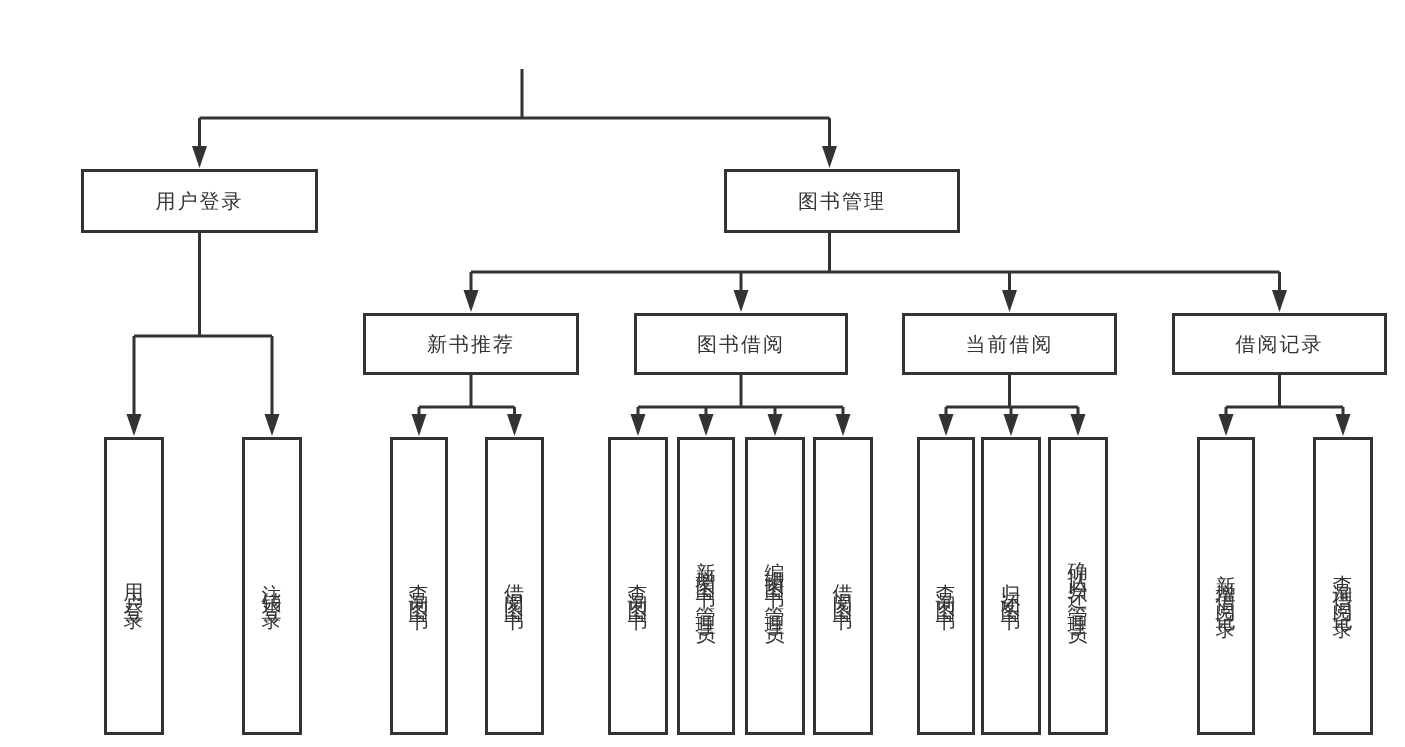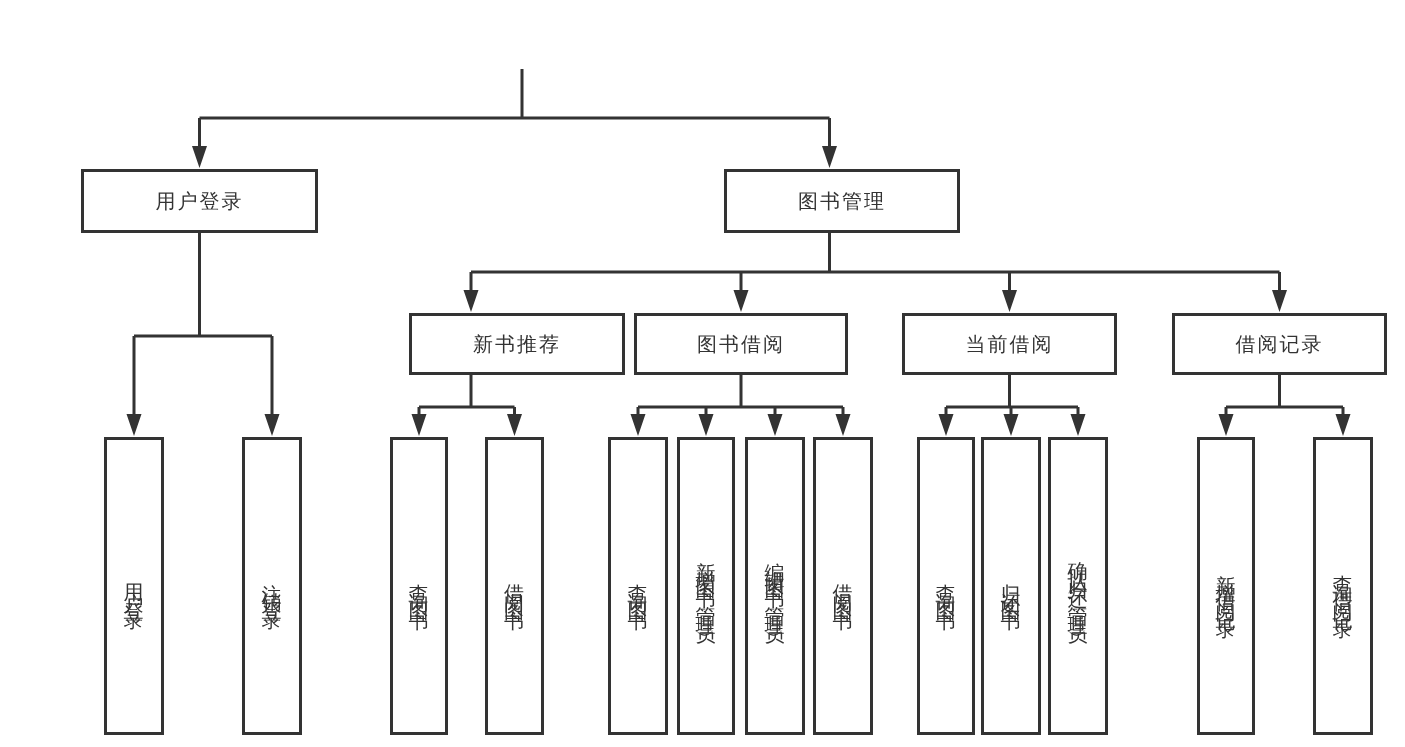--- a/index.html
+++ b/index.html
@@ -63,21 +63,21 @@
   </svg>
 
 
   <div class="box" style="left:81px;top:169px;width:237px;height:64px;">
     <span>用户登录</span>
   </div>
   <div class="box" style="left:712px;top:169px;width:236px;height:64px;margin-left:12px;">
     <span>图书管理</span>
   </div>
 
-  <div class="box" style="left:363px;top:313px;width:216px;height:62px;margin-left:46px;">
+  <div class="box" style="left:363px;top:313px;width:216px;height:62px;">
     <span>新书推荐</span>
   </div>
   <div class="box" style="left:902px;top:313px;width:215px;height:62px;">
     <span>当前借阅</span>
   </div>
   <div class="box" style="left:634px;top:313px;width:214px;height:62px;">
     <span>图书借阅</span>
   </div>
   <div class="box" style="left:1172px;top:313px;width:215px;height:62px;">
     <span>借阅记录</span>

